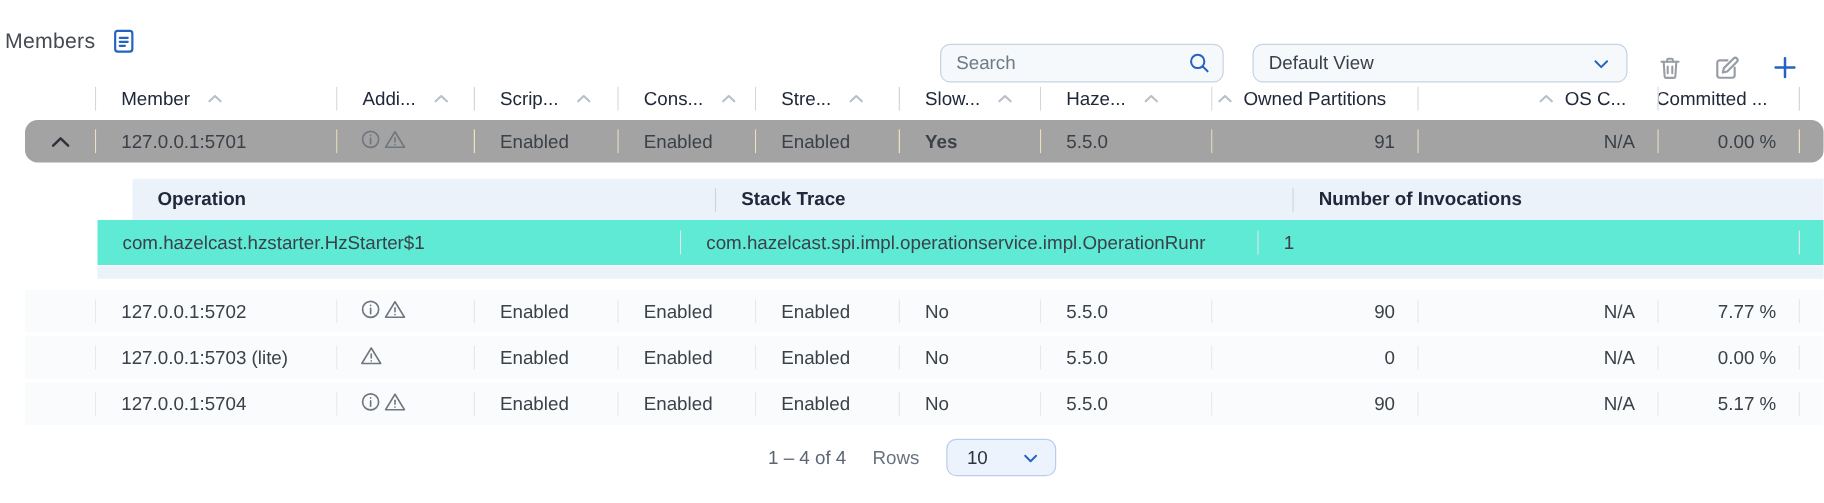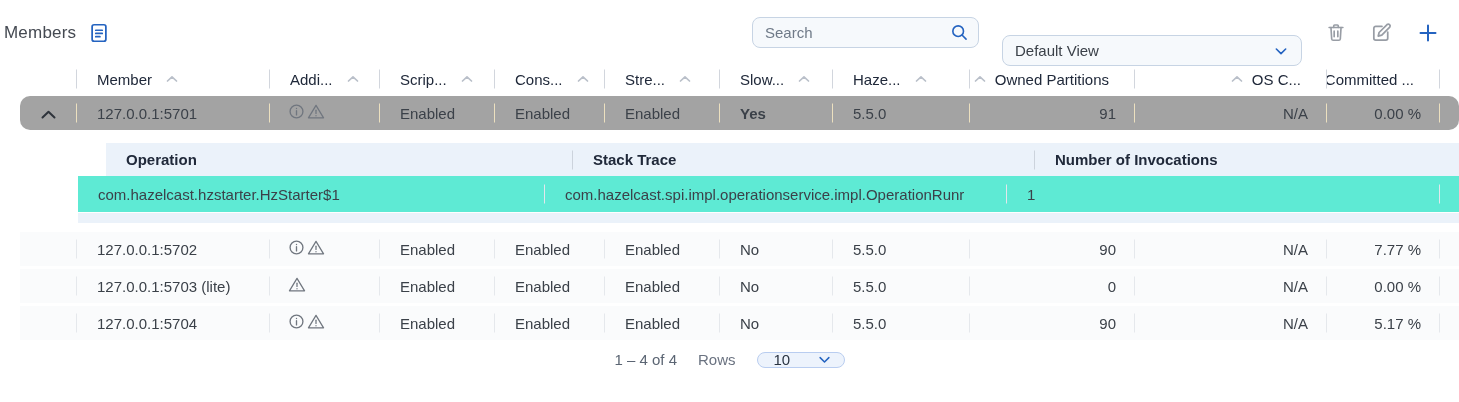--- a/index.html
+++ b/index.html
@@ -5,21 +5,21 @@
   * { box-sizing: border-box; margin: 0; padding: 0; }
   html,body { width: 1459px; height: 402px; background: #ffffff;
     font-family: "Liberation Sans", "DejaVu Sans", sans-serif; overflow: hidden; }
 
   .topbar { display: flex; justify-content: space-between; align-items: center;
     padding: 17px 19px 0 4px; height: 48px; }
   .title-wrap { display: flex; align-items: center; gap: 12px; }
   .page-title { font-size: 17px; color: #454a52; letter-spacing: .2px; }
   .doc-icon svg { display: block; }
 
-  .controls { display: flex; align-items: center; gap: 23px; }
+  .controls { display: flex; align-items: flex-end; gap: 23px; }
   .search-box { position: relative; width: 227px; height: 31px; }
   .search-box input { width: 100%; height: 100%; border: 1px solid #c7d4e4; border-radius: 8px;
     background: #f6f9fc; padding: 0 34px 0 12px; font-size: 15px; color: #3b4149;
     font-family: inherit; outline: none; }
   .search-box input::placeholder { color: #6f7a88; }
   .search-box .mag { position: absolute; right: 10px; top: 6px; }
   .select-box { height: 31px; border: 1px solid #c7d4e4; border-radius: 8px; background: #f6f9fc;
     display: flex; align-items: center; justify-content: space-between; padding: 0 12px;
     font-size: 15px; color: #3b4149; cursor: pointer; }
   .view-select { width: 300px; margin-top: 36px; }
@@ -55,21 +55,21 @@
   .sgrid > div.dv::after { content: ""; position: absolute; right: 0; top: 50%;
     transform: translateY(-50%); width: 1px; height: 19px; background: var(--divc, #d6dade); }
   .shead { height: 33px; background: #ebf2fa; font-weight: 700; color: #20293a; margin-left: 28px; --divc: #ccd3dc; }
   .srow { height: 36px; background: #5eead4; color: #3b4149; --divc: #e3e7ec; }
   .sfoot { height: 10px; background: #ebf2fa; margin-top: 1px; }
 
   .pager { display: flex; align-items: center; justify-content: center; gap: 21px;
     margin-top: 11px; font-size: 15px; }
   .pager .range { color: #5b6573; }
   .pager .rows-label { color: #6a7280; }
-  .rows-select { width: 88px; height: 16px; border: 1px solid #b9cdf0; border-radius: 8px;
+  .rows-select { width: 88px; height: 30px; border: 1px solid #b9cdf0; border-radius: 8px;
     background: #edf3fc; display: flex; align-items: center; justify-content: space-between;
     padding: 0 12px 0 16px; font-size: 15px; color: #2a3442; cursor: pointer; }
 </style>
 </head>
 <body>
 
 <div class="topbar">
   <div class="title-wrap">
     <span class="page-title">Members</span>
     <span class="doc-icon">

